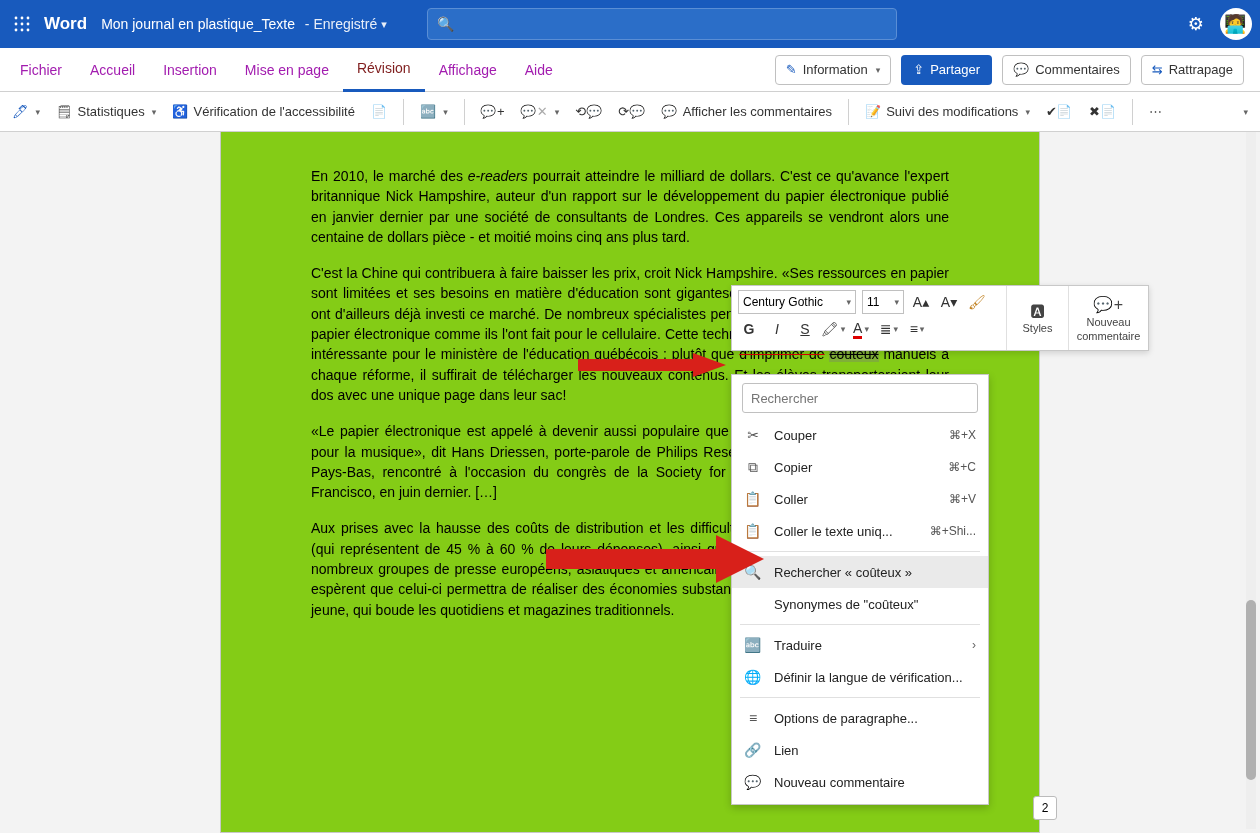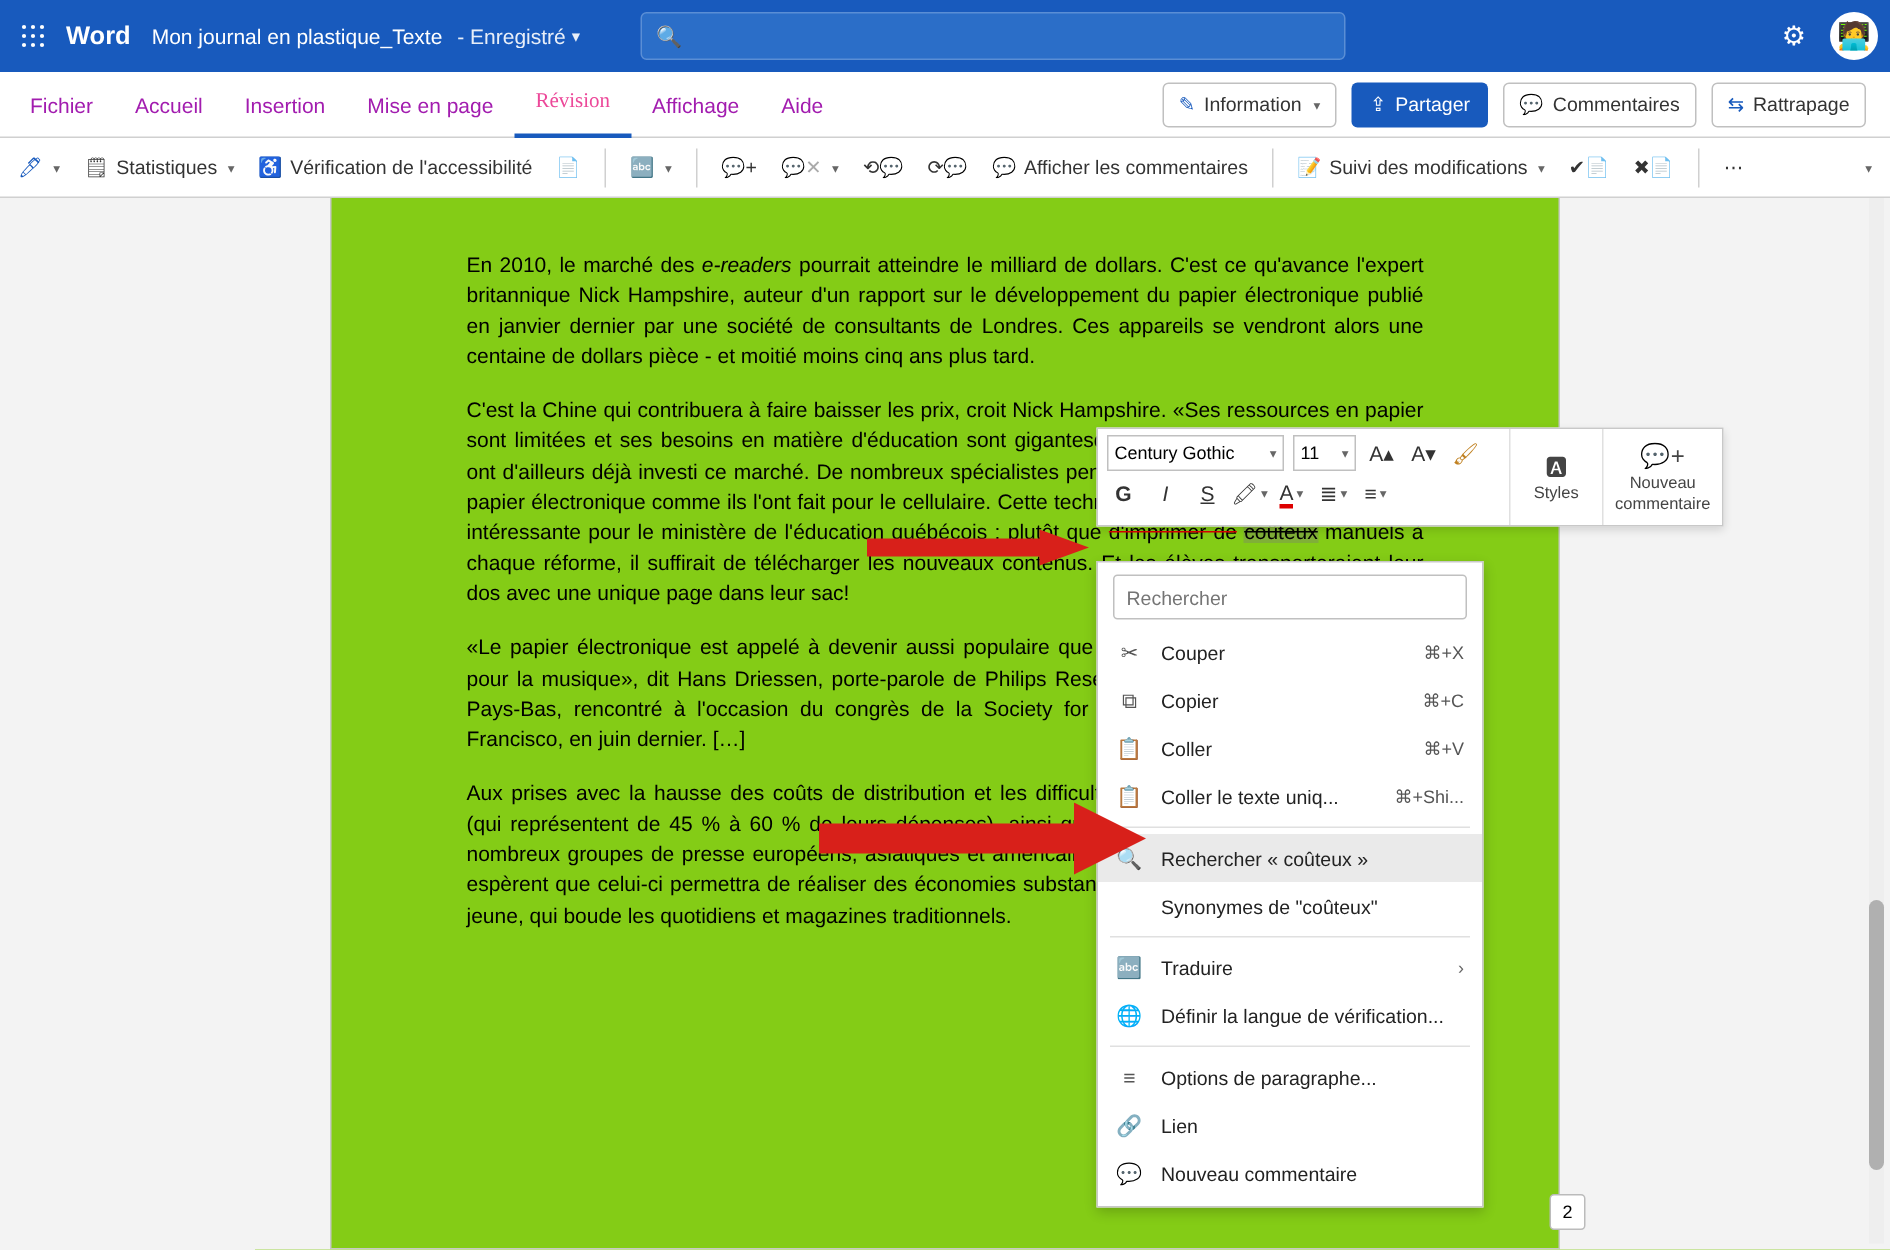--- a/index.html
+++ b/index.html
@@ -13,21 +13,21 @@
   .titlebar .chev { margin-left:4px; font-size:11px; opacity:0.9; }
   .searchbox { flex: 0 0 470px; margin-left: 40px; height: 32px; background: #2b6ec8; border:1px solid #5a8ed5; border-radius: 4px; display:flex; align-items:center; padding:0 10px; color:#cdddf1; }
   .searchbox .sicn { margin-right:10px; font-size:14px; }
   .searchbox input { flex:1; background:transparent; border:none; color:#cdddf1; font-size:14px; outline:none; }
   .searchbox input::placeholder{ color:#cdddf1; }
   .title-right { margin-left:auto; display:flex; align-items:center; gap:16px; }
   .avatar { width:32px; height:32px; border-radius:50%; background:#fff; display:flex; align-items:center; justify-content:center; font-size:18px; }
   
   .tabs { background:#fff; height:44px; display:flex; align-items:center; border-bottom:1px solid #d0d0d0; padding:0 6px; }
   .tab { padding: 0 14px; height:44px; display:flex; align-items:center; font-size:14px; color:#a21caf; cursor:pointer; }
-  .tab.active { color:#ec4899; border-bottom:3px solid #185ABD; font-weight:500;font-family:Liberation Serif, serif; }
+  .tab.active { color:#7f1d1d; border-bottom:3px solid #185ABD; font-weight:500; }
   .tabs .tabbtns { margin-left:auto; display:flex; gap:10px; align-items:center; padding-right:10px;}
   .btn-out { border:1px solid #c0c0c0; border-radius:4px; height:30px; padding:0 10px; display:flex; align-items:center; gap:6px; font-size:13px; color:#333; background:#fff; cursor:pointer; }
   .btn-share { background:#185ABD; color:#fff; border:none; border-radius:4px; height:30px; padding:0 12px; display:flex; align-items:center; gap:6px; font-size:13px; cursor:pointer;}
   
   .ribbon { background:#fff; height:40px; display:flex; align-items:center; border-bottom:1px solid #d0d0d0; padding:0 6px; gap:4px; font-size:13px; color:#333; }
   .ribbon .rbtn { display:flex; align-items:center; gap:5px; padding:4px 6px; border-radius:3px; cursor:pointer;}
   .rsep { width:1px; height:26px; background:#d0d0d0; margin:0 6px; }
   .rchev { font-size:9px; color:#666; margin-left:2px;}
   
   .page-area { position:absolute; top:132px; left:0; right:0; bottom:0; background:#f3f3f3; display:flex; justify-content:center; overflow:hidden;}

